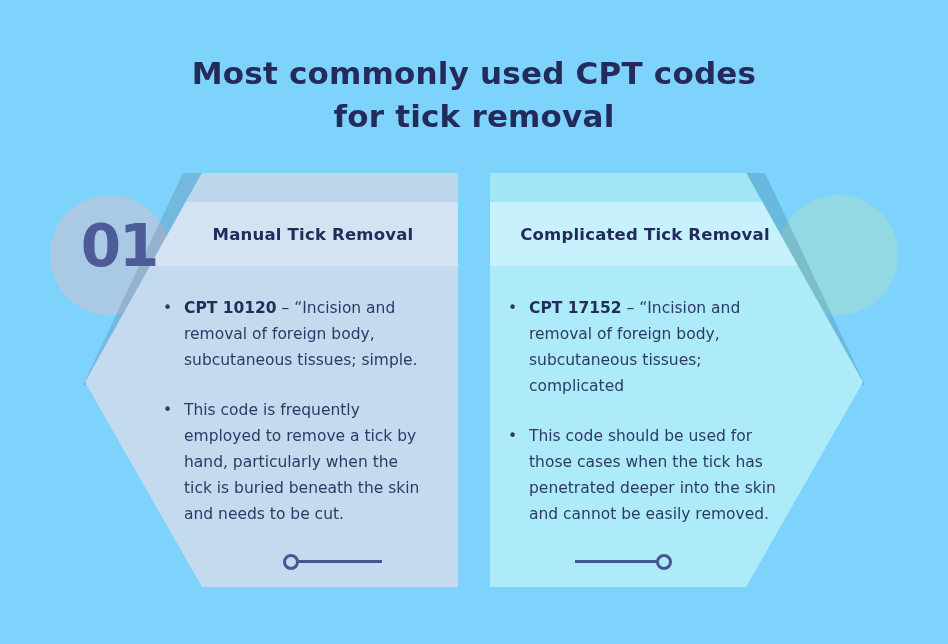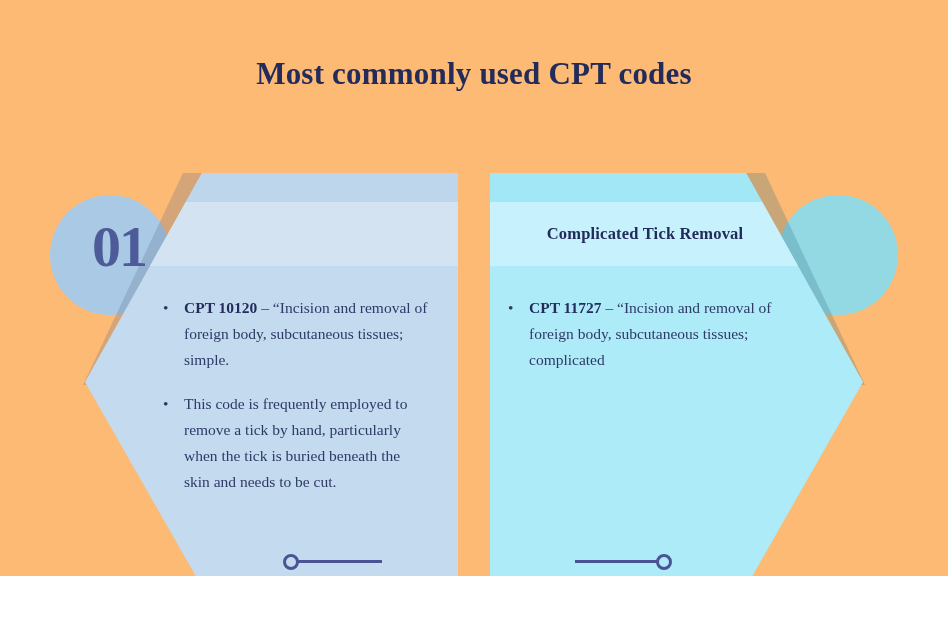--- a/index.html
+++ b/index.html
@@ -1,20 +1,19 @@
 <!DOCTYPE html>
 <html><head>
 <meta charset="utf-8">
 <style>
   html,body{margin:0;padding:0;}
   body{font-family:"DejaVu Sans",sans-serif;}
   #canvas{
-    position:relative;width:948px;height:576px;overflow:hidden;
-    background:#fdba74;
-    font-family:Liberation Serif, serif;
+    position:relative;width:948px;height:644px;overflow:hidden;
+    background:#7dd3fc;
   }
   
   .title{
     position:absolute;left:0;top:52px;width:948px;
     text-align:center;color:#222b5a;font-weight:600;
     font-size:31px;line-height:43px;letter-spacing:.2px;
   }
   
   .circle{position:absolute;width:120px;height:120px;border-radius:50%;top:195px;}
   .circle.left{left:50px;background:#aac9e4;}
@@ -60,21 +59,21 @@
     position:absolute;top:202px;height:64px;width:290px;
     display:flex;align-items:center;justify-content:center;
     font-size:16.5px;font-weight:700;color:#222b5a;letter-spacing:.2px;
   }
   .heading.left{left:168px;}
   .heading.right{left:500px;}
   .bullets{position:absolute;top:295px;color:#2e3a66;font-size:15.5px;line-height:26px;}
   .bullets.left{left:163px;width:266px;}
   .bullets.right{left:508px;width:290px;}
   .bullet{display:flex;}
-  .bullet + .bullet{margin-top:18px;}
+  .bullet + .bullet{margin-top:24px;}
   .bullet .dot{width:21px;flex:0 0 21px;}
   .bullet .dot::before{content:"•";}
   .bullet .txt{flex:1;}
   .bullet .b{font-weight:700;color:#232d5c;}
   
   .conn-line{position:absolute;top:560px;height:3px;background:#4a5494;z-index:5;}
   .conn-line.left{left:297px;width:85px;}
   .conn-line.right{left:575px;width:82px;}
   .conn-dot{
     position:absolute;top:554px;width:10px;height:10px;border-radius:50%;
@@ -83,20 +82,21 @@
   .conn-dot.left{left:283px;}
   .conn-dot.right{left:656px;}
 </style>
 </head>
 <body>
 
 <div id="canvas">
 
   <div class="title">
     <div>Most commonly used CPT codes</div>
+    <div>for tick removal</div>
   </div>
 
   <div class="circle left"></div>
   <div class="circle right"></div>
 
   <div class="band left"></div>
   <div class="band right"></div>
 
   <div class="panel left">
     <div class="strip top"></div>
@@ -104,37 +104,42 @@
   </div>
   <div class="panel right">
     <div class="strip top"></div>
     <div class="strip header"></div>
   </div>
 
   <div class="num left">01</div>
 
   <div class="content">
 
+    <div class="heading left">Manual Tick Removal</div>
     <div class="heading right">Complicated Tick Removal</div>
 
     <div class="bullets left">
       <div class="bullet">
         <span class="dot"></span>
         <span class="txt"><span class="b">CPT 10120</span><span> – “Incision and removal of foreign body, subcutaneous tissues; simple.</span></span>
       </div>
       <div class="bullet">
         <span class="dot"></span>
         <span class="txt"><span>This code is frequently employed to remove a tick by hand, particularly when the tick is buried beneath the skin and needs to be cut.</span></span>
       </div>
     </div>
 
     <div class="bullets right">
       <div class="bullet">
         <span class="dot"></span>
-        <span class="txt"><span class="b">CPT 11727</span><span> – “Incision and removal of foreign body, subcutaneous tissues; complicated</span></span>
+        <span class="txt"><span class="b">CPT 17152</span><span> – “Incision and removal of foreign body, subcutaneous tissues; complicated</span></span>
+      </div>
+      <div class="bullet">
+        <span class="dot"></span>
+        <span class="txt"><span>This code should be used for those cases when the tick has penetrated deeper into the skin and cannot be easily removed.</span></span>
       </div>
     </div>
 
     <span class="conn-dot left"></span>
     <span class="conn-line left"></span>
     <span class="conn-line right"></span>
     <span class="conn-dot right"></span>
 
   </div>
 </div>

